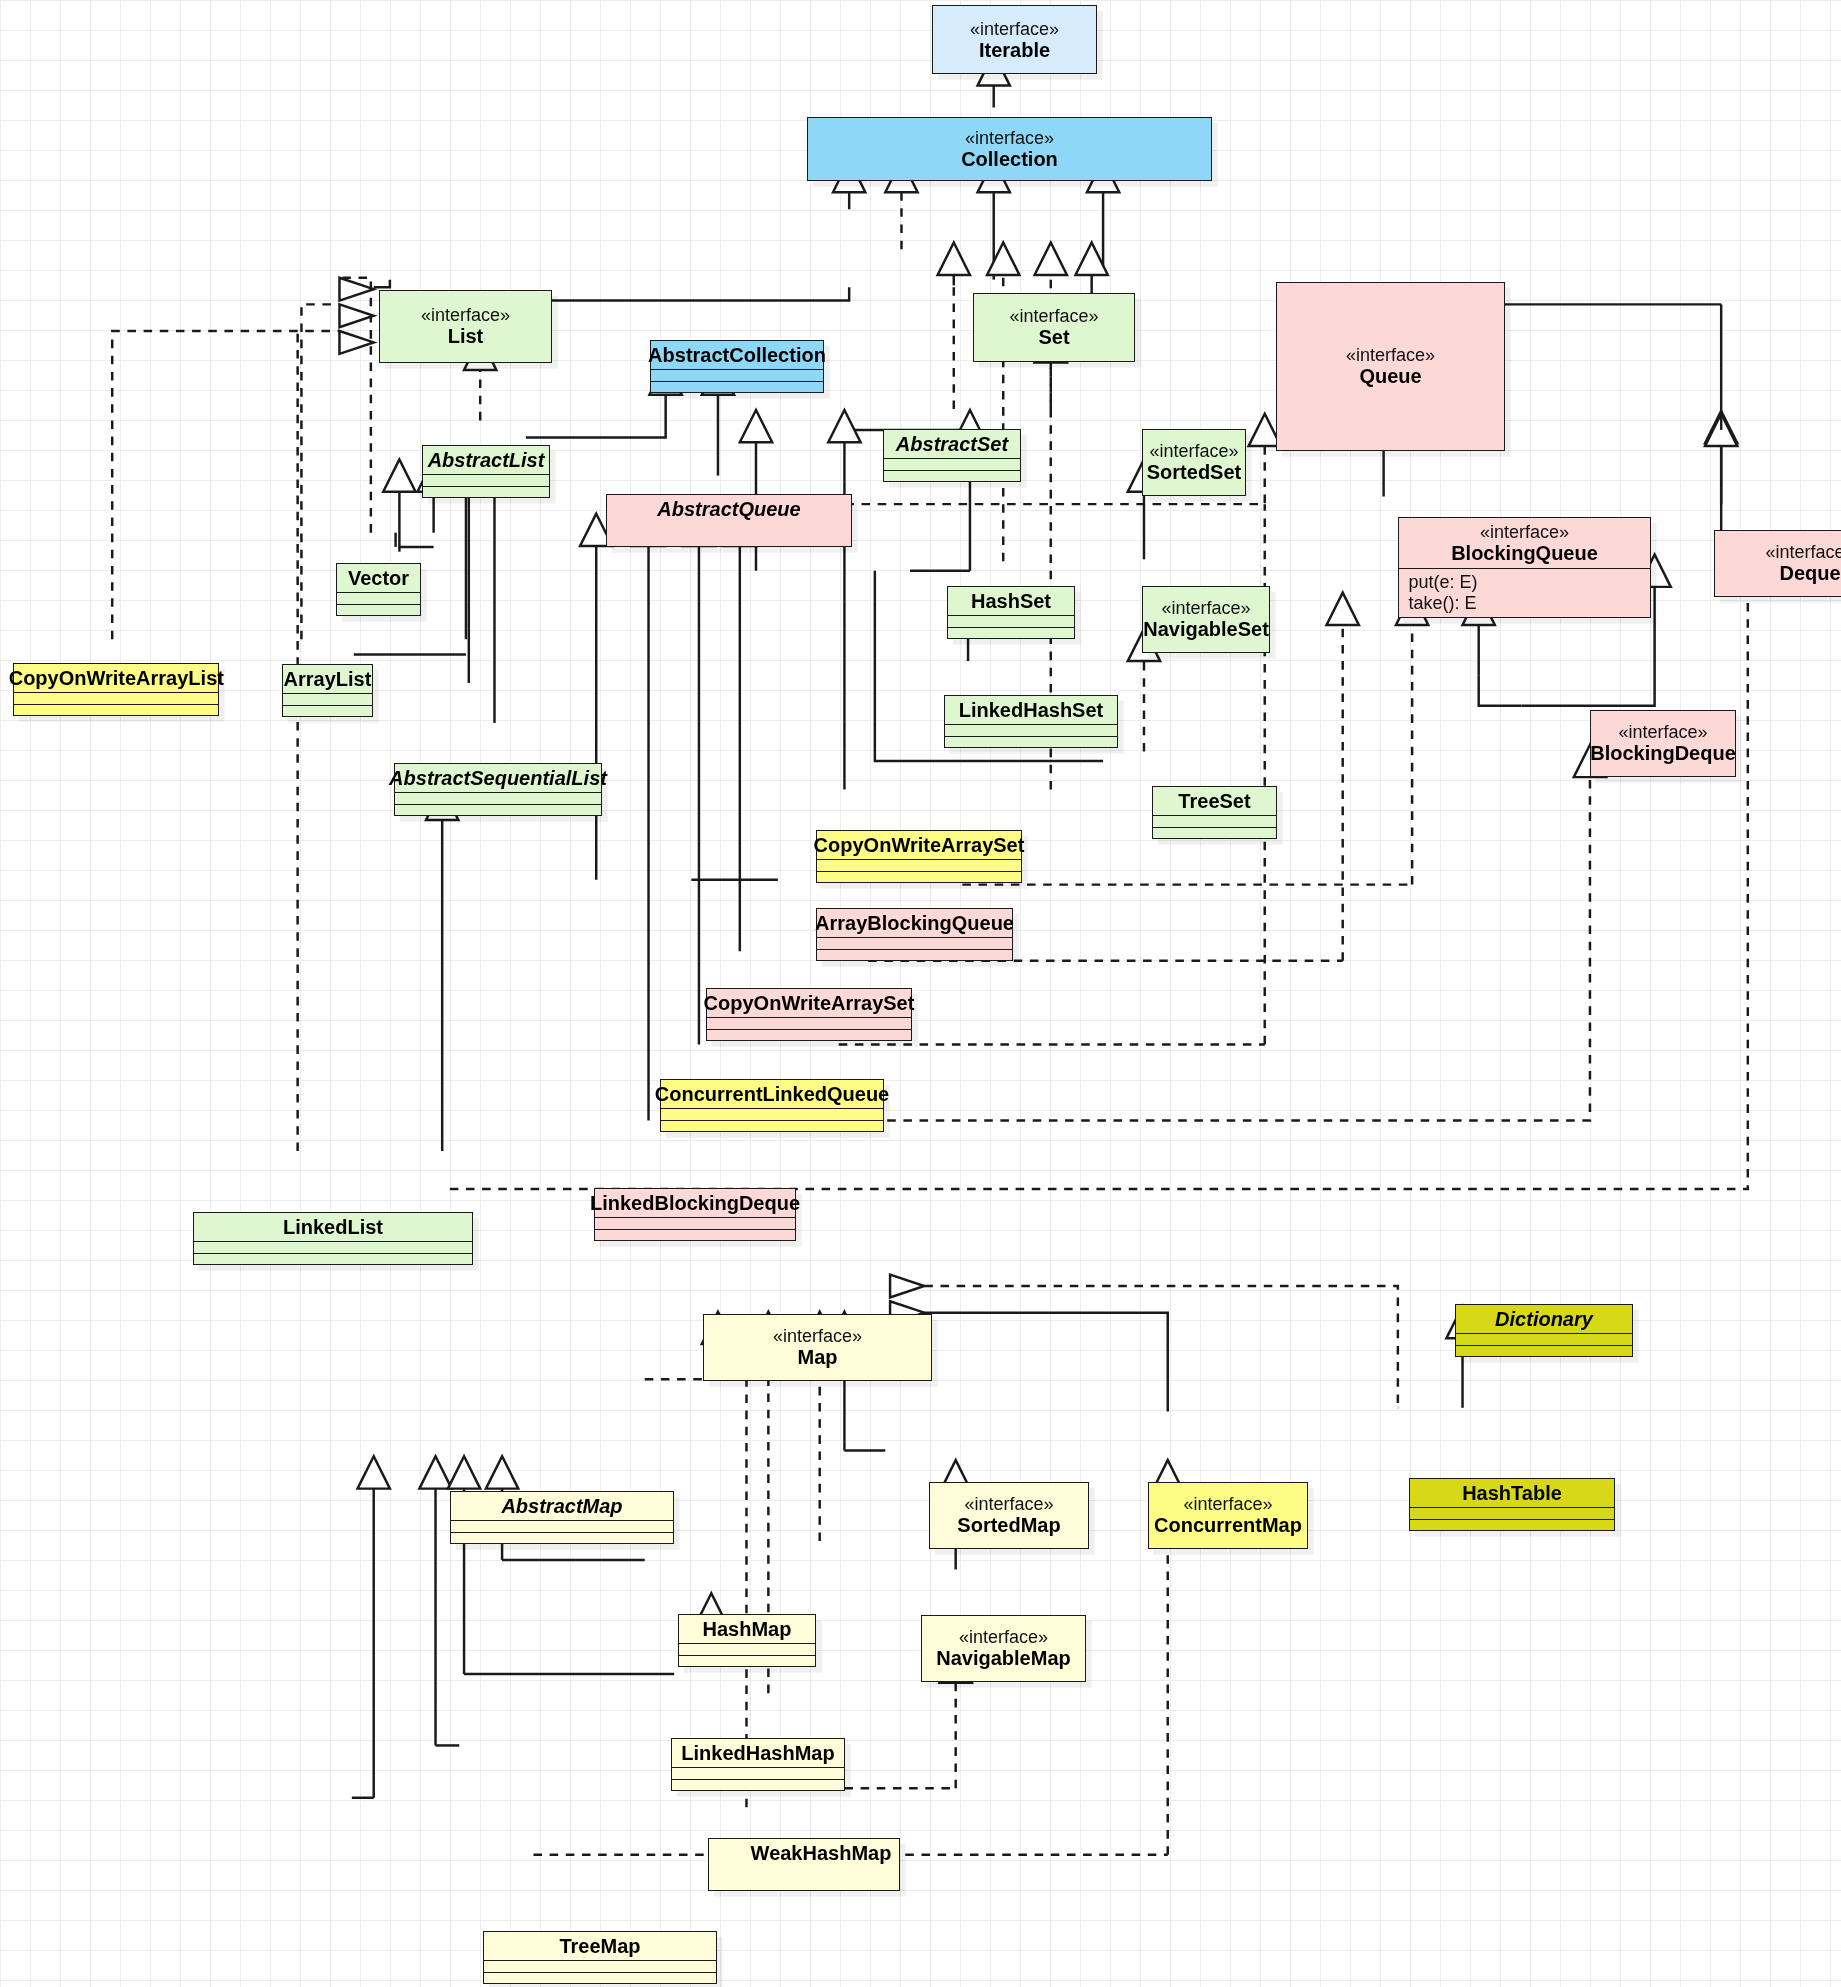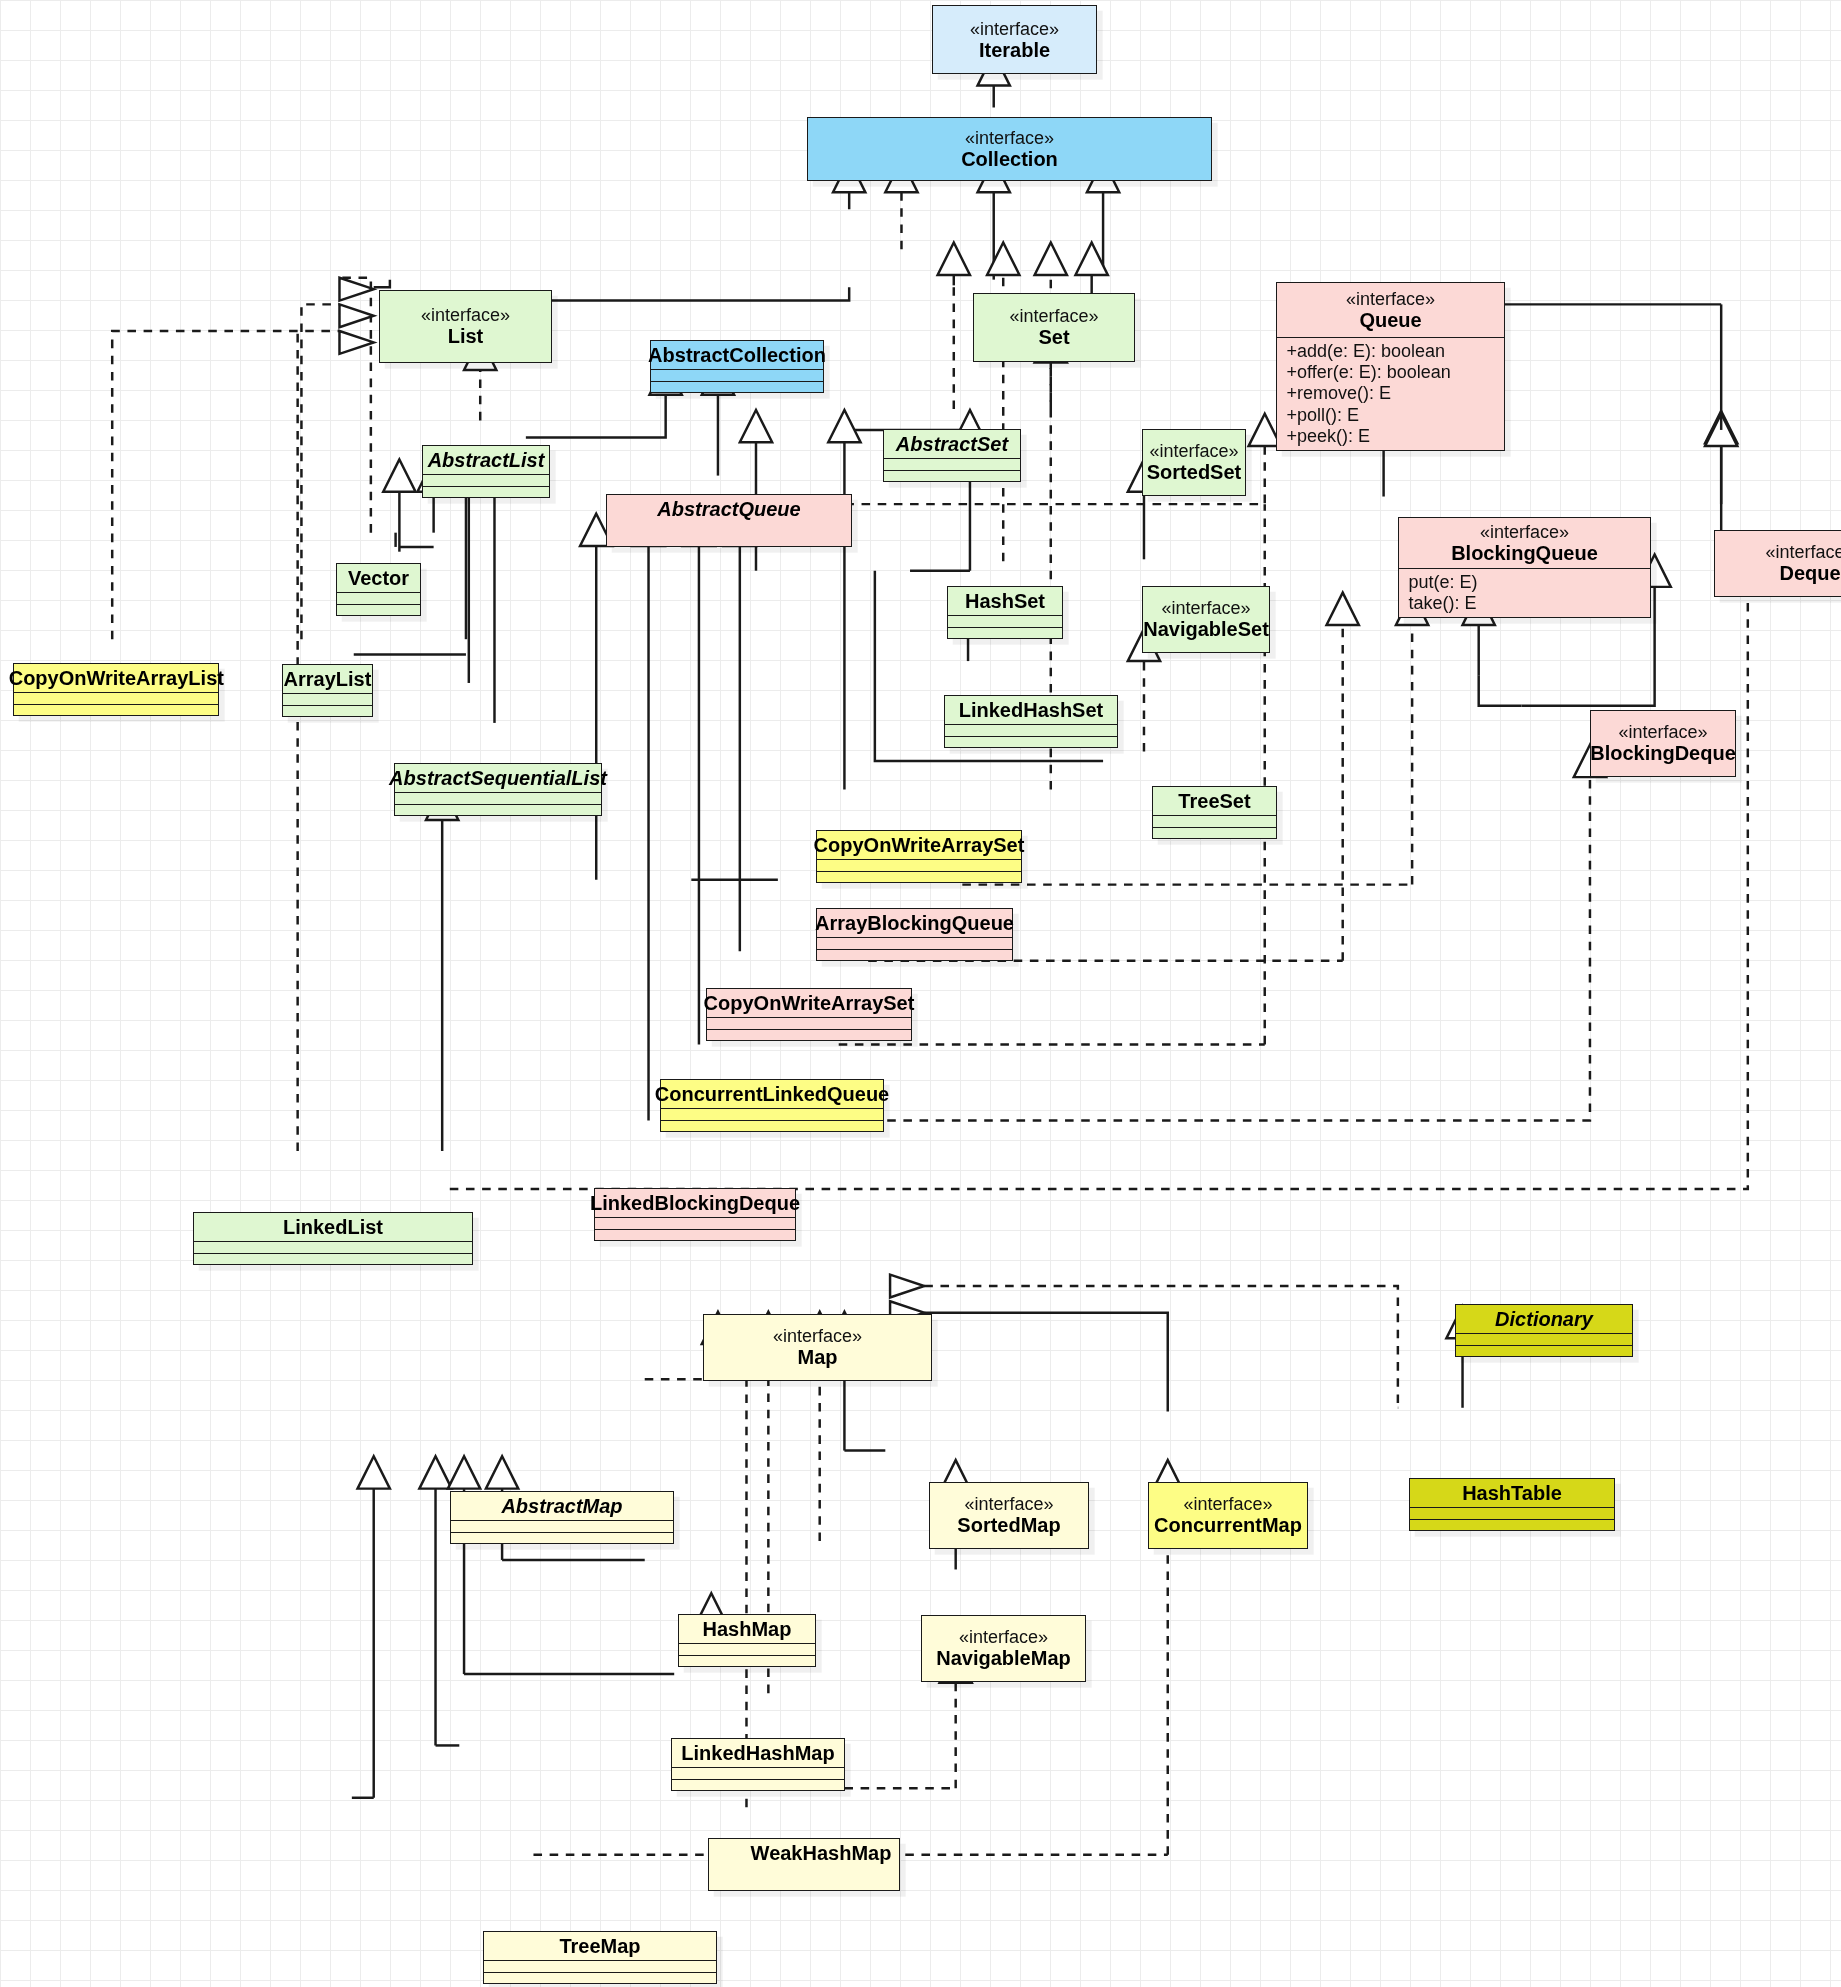--- a/index.html
+++ b/index.html
@@ -289,27 +289,20 @@
       <div class="title">
         <div class="stereo">«interface»</div>
         <div class="name">Set</div>
       </div>
     </div>
     <div class="node c-pink" style="left: 1276px; top: 282px; width: 229px; height: 169px;">
       <div class="title">
         <div class="stereo">«interface»</div>
         <div class="name">Queue</div>
       </div>
-      <div class="ops">
-        <div>+add(e: E): boolean</div>
-        <div>+offer(e: E): boolean</div>
-        <div>+remove(): E</div>
-        <div>+poll(): E</div>
-        <div>+peek(): E</div>
-      </div>
     </div>
     <div class="node c-blue-dark" style="left: 650px; top: 340px; width: 174px; height: 53px;">
       <div class="title">
         <div class="name">AbstractCollection</div>
       </div>
       <div class="bar1"></div>
       <div class="bar2"></div>
     </div>
     <div class="node c-green abstract" style="left: 422px; top: 445px; width: 128px; height: 53px;">
       <div class="title">
@@ -354,21 +347,21 @@
         <div class="name">Deque</div>
       </div>
     </div>
     <div class="node c-green" style="left: 336px; top: 563px; width: 85px; height: 53px;">
       <div class="title">
         <div class="name">Vector</div>
       </div>
       <div class="bar1"></div>
       <div class="bar2"></div>
     </div>
-    <div class="node c-green" style="left: 947px; top: 586px; width: 116px; height: 53px;">
+    <div class="node c-green" style="left: 947px; top: 586px; width: 128px; height: 53px;">
       <div class="title">
         <div class="name">HashSet</div>
       </div>
       <div class="bar1"></div>
       <div class="bar2"></div>
     </div>
     <div class="node c-green" style="left: 1142px; top: 586px; width: 128px; height: 67px;">
       <div class="title">
         <div class="stereo">«interface»</div>
         <div class="name">NavigableSet</div>

